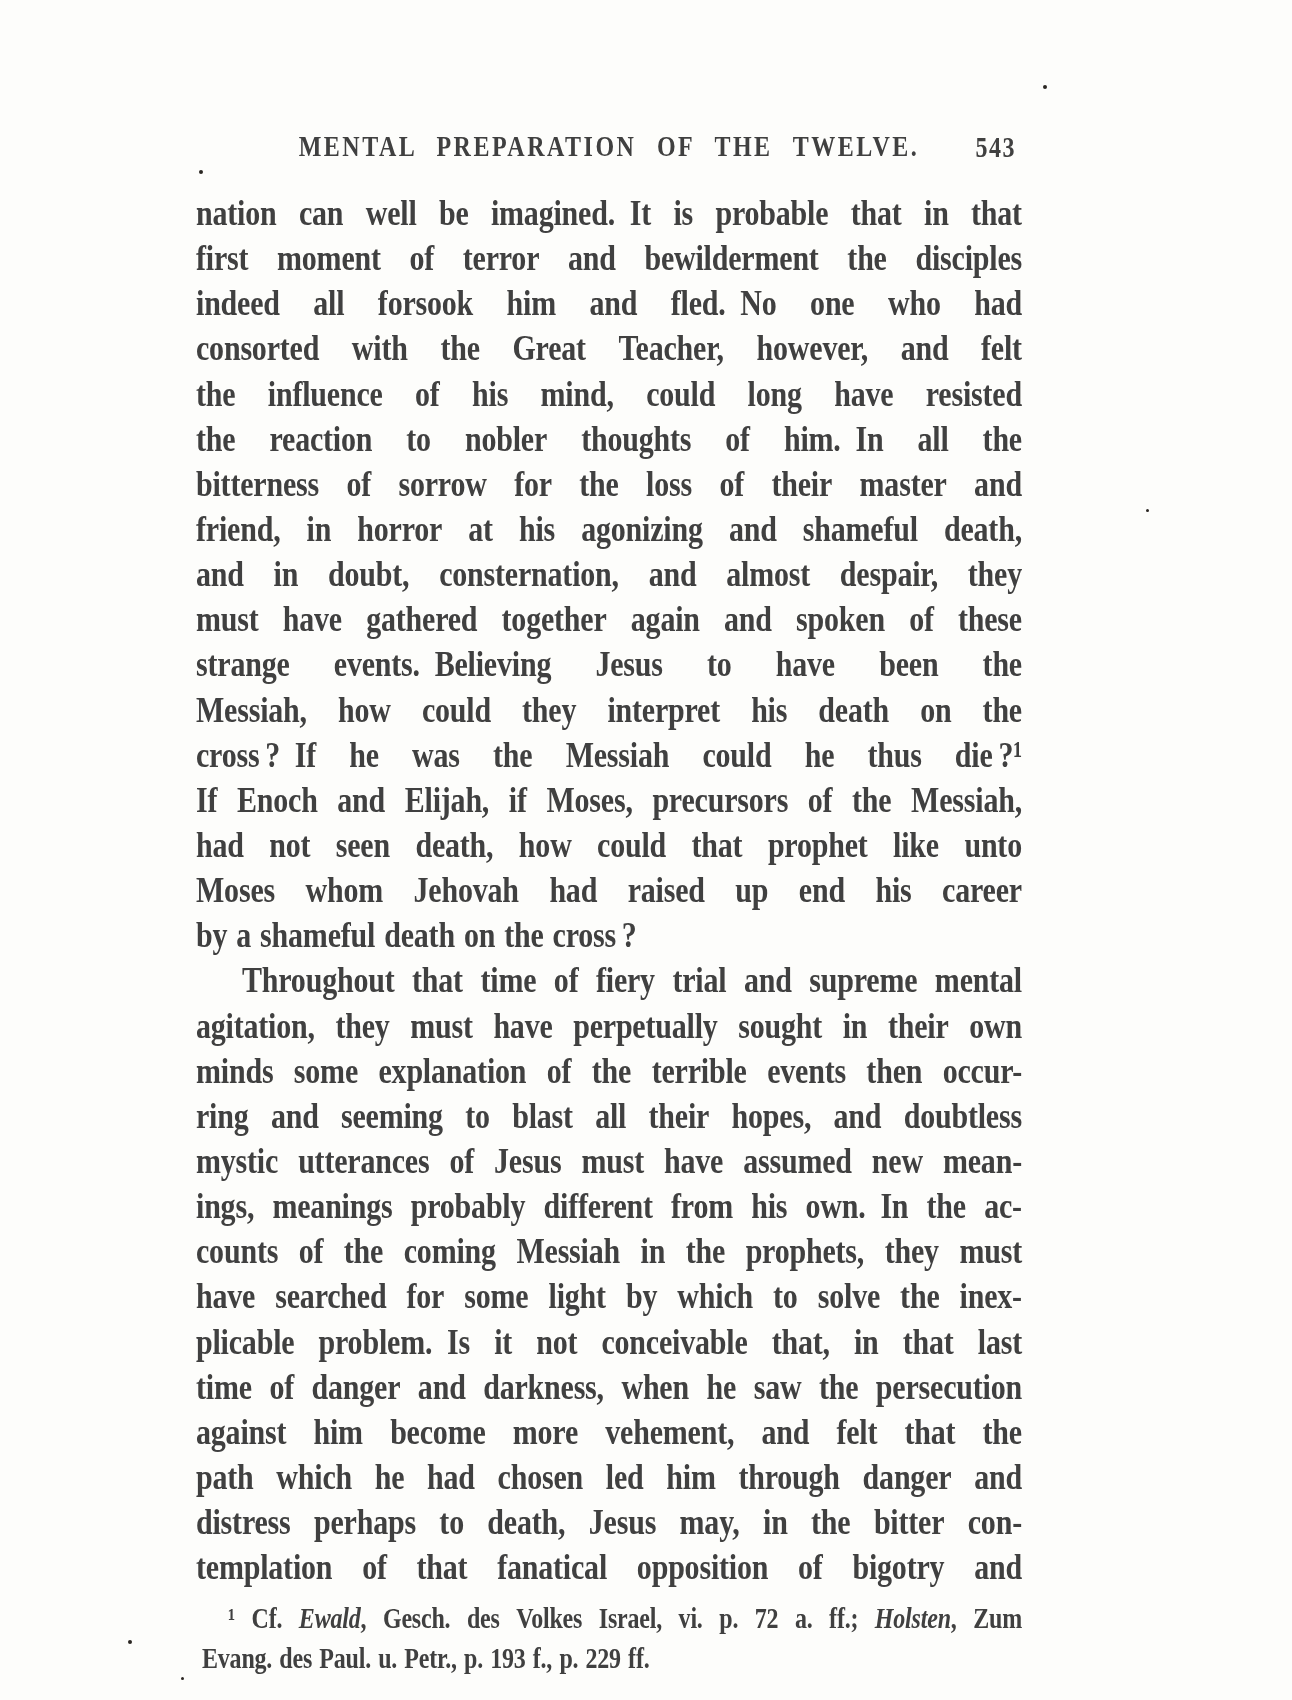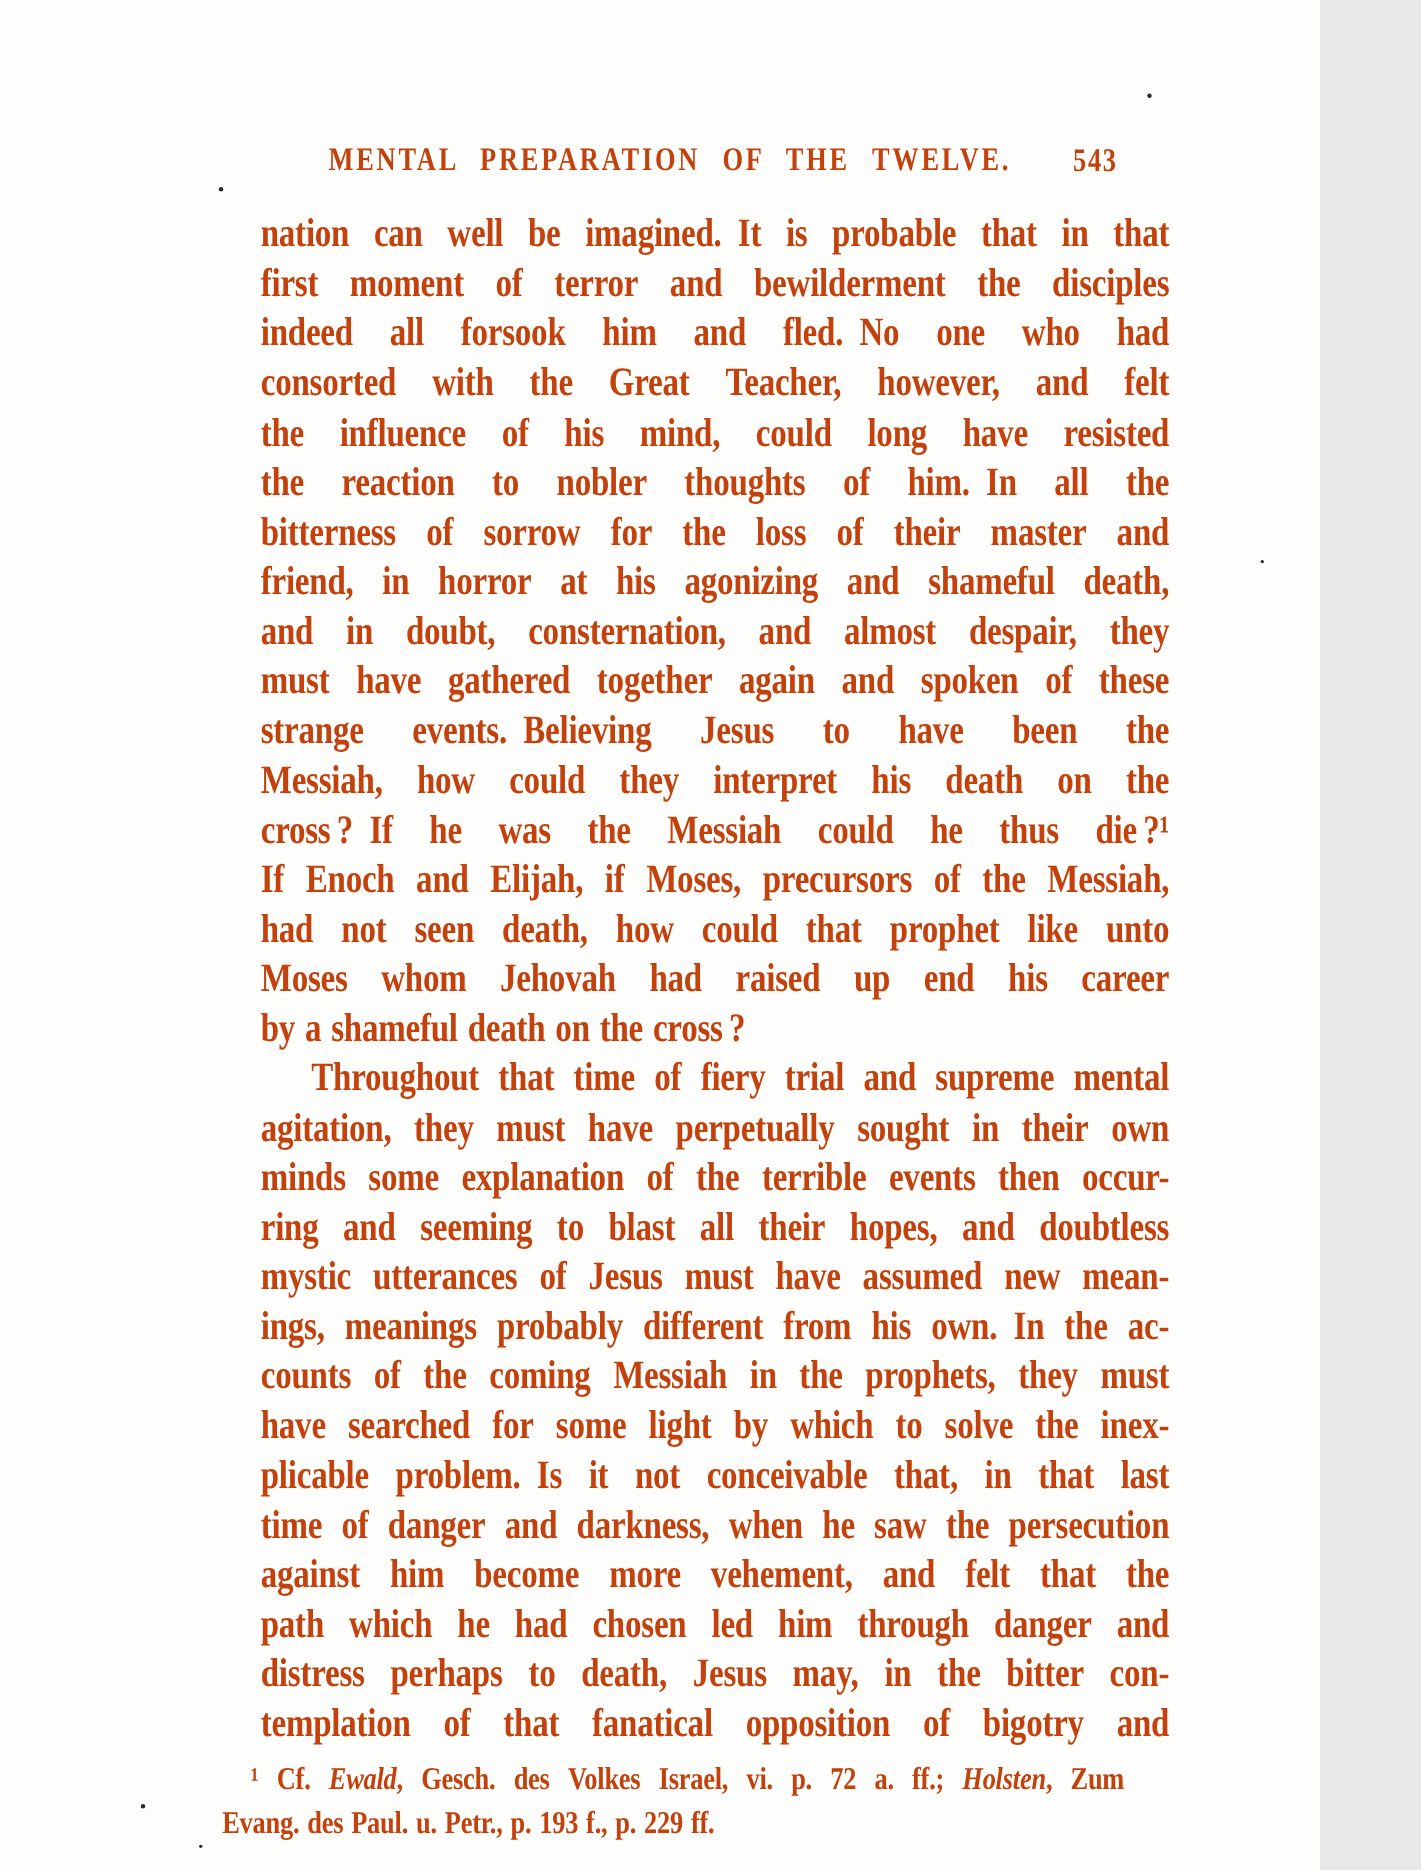--- a/index.html
+++ b/index.html
@@ -3,24 +3,24 @@
 <meta charset="utf-8">
 <title>Scanned Book Page</title>
 <style>
   html, body {
     margin: 0;
     padding: 0;
     background: #e8e8e8;
   }
   .page {
     position: relative;
-    width: 1200px;
+    width: 1292px;
     height: 1700px;
     background: #fdfdfb;
-    color: #c2410c;
+    color: #404040;
     font-family: "Liberation Serif", "DejaVu Serif", serif;
     overflow: hidden;
   }
   
   .header {
     position: absolute;
     left: 196px;
     top: 133px;
     width: 826px;
     height: 34px;
@@ -43,21 +43,20 @@
     font-weight: 700;
     letter-spacing: 1.5px;
     transform: scaleY(1.25);
   }
   
   .body-block {
     position: absolute;
     left: 196px;
     top: 190px;
     width: 826px;
-    margin-left: 41px;
   }
   .line {
     display: flex;
     justify-content: space-between;
     align-items: baseline;
     height: 45.15px;
     line-height: 45.15px;
     font-size: 30px;
     font-weight: 700;
     letter-spacing: -0.2px;

